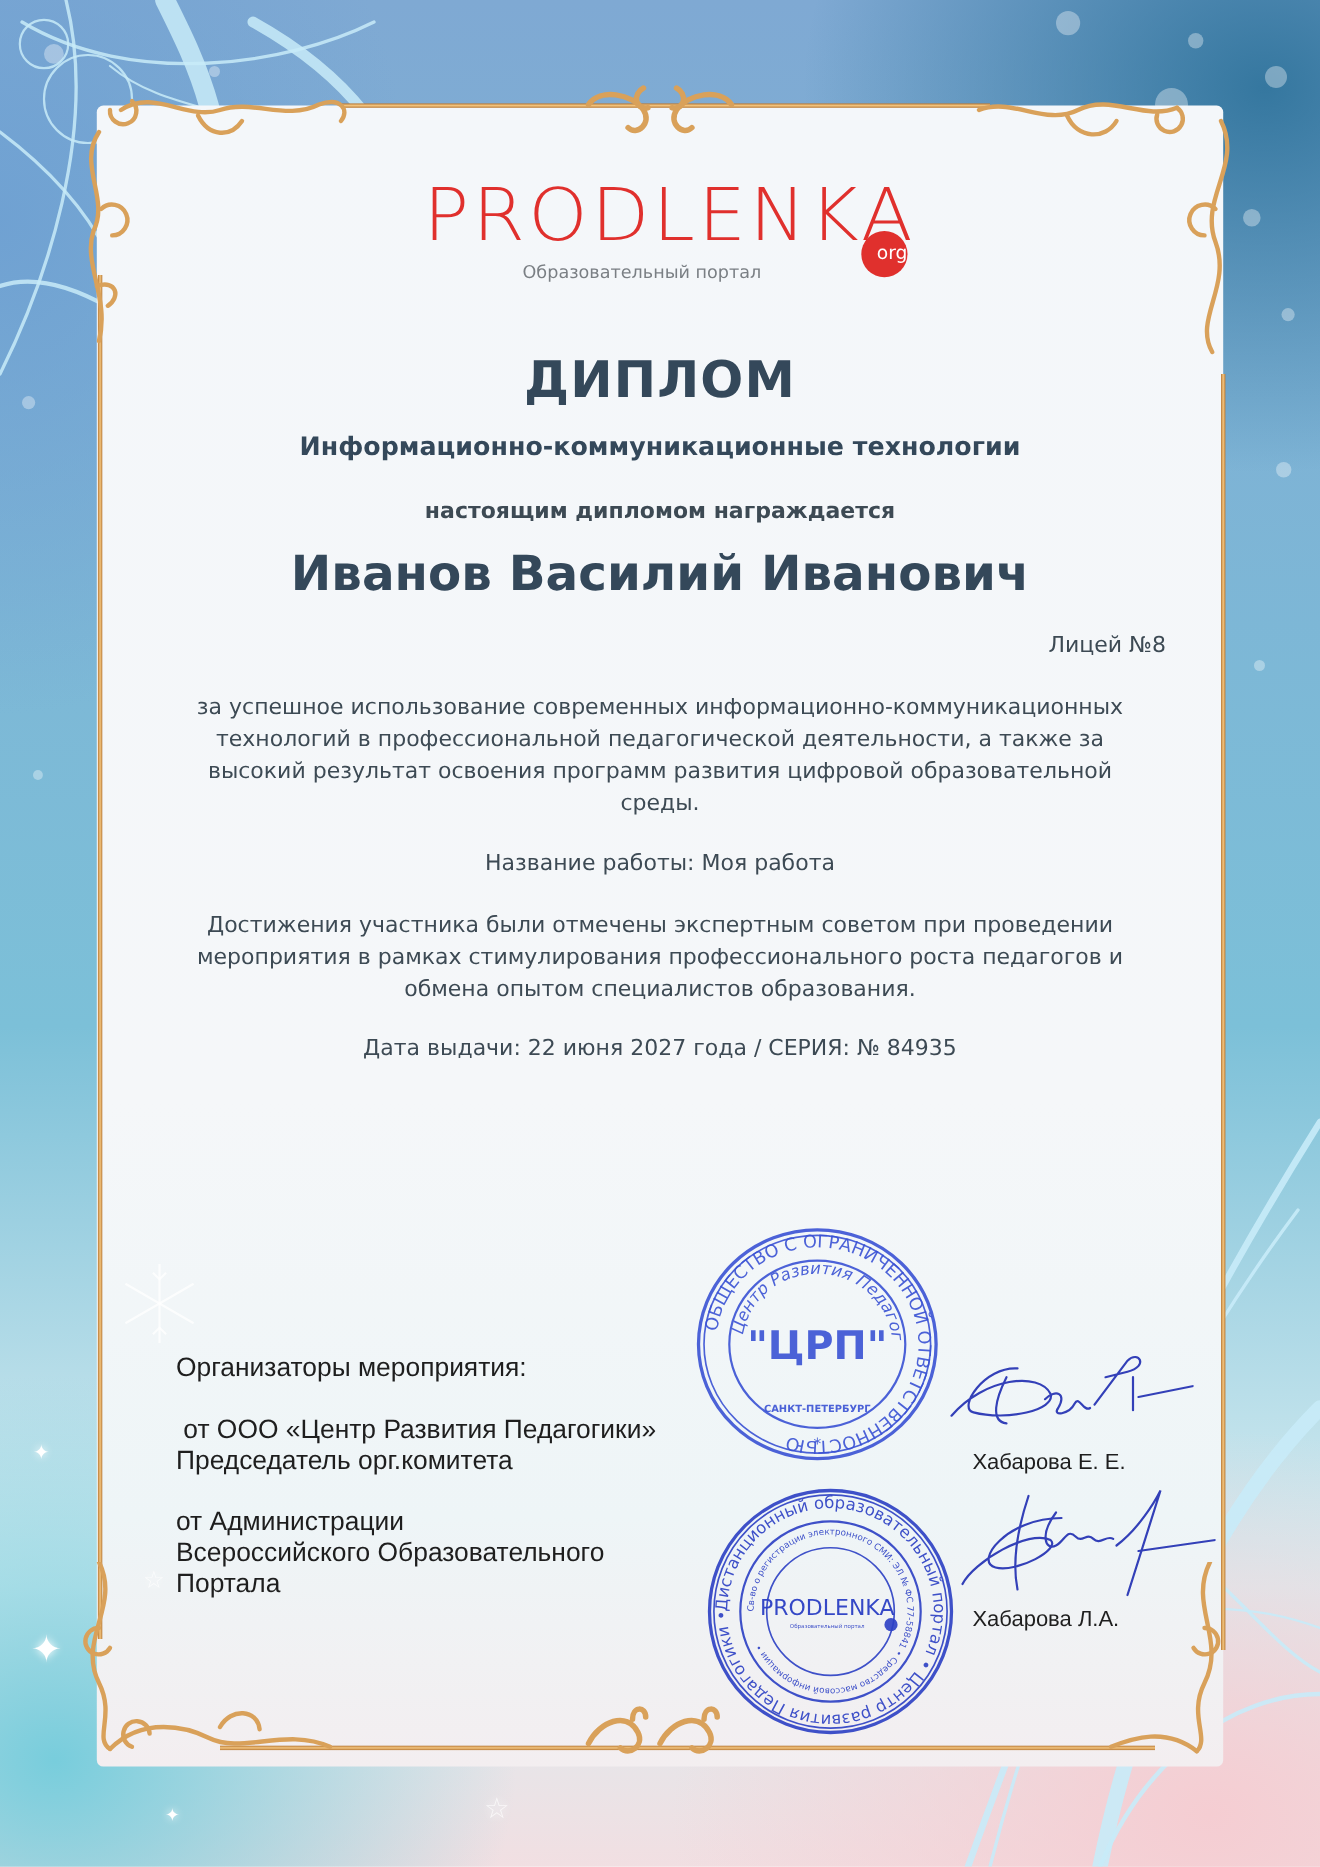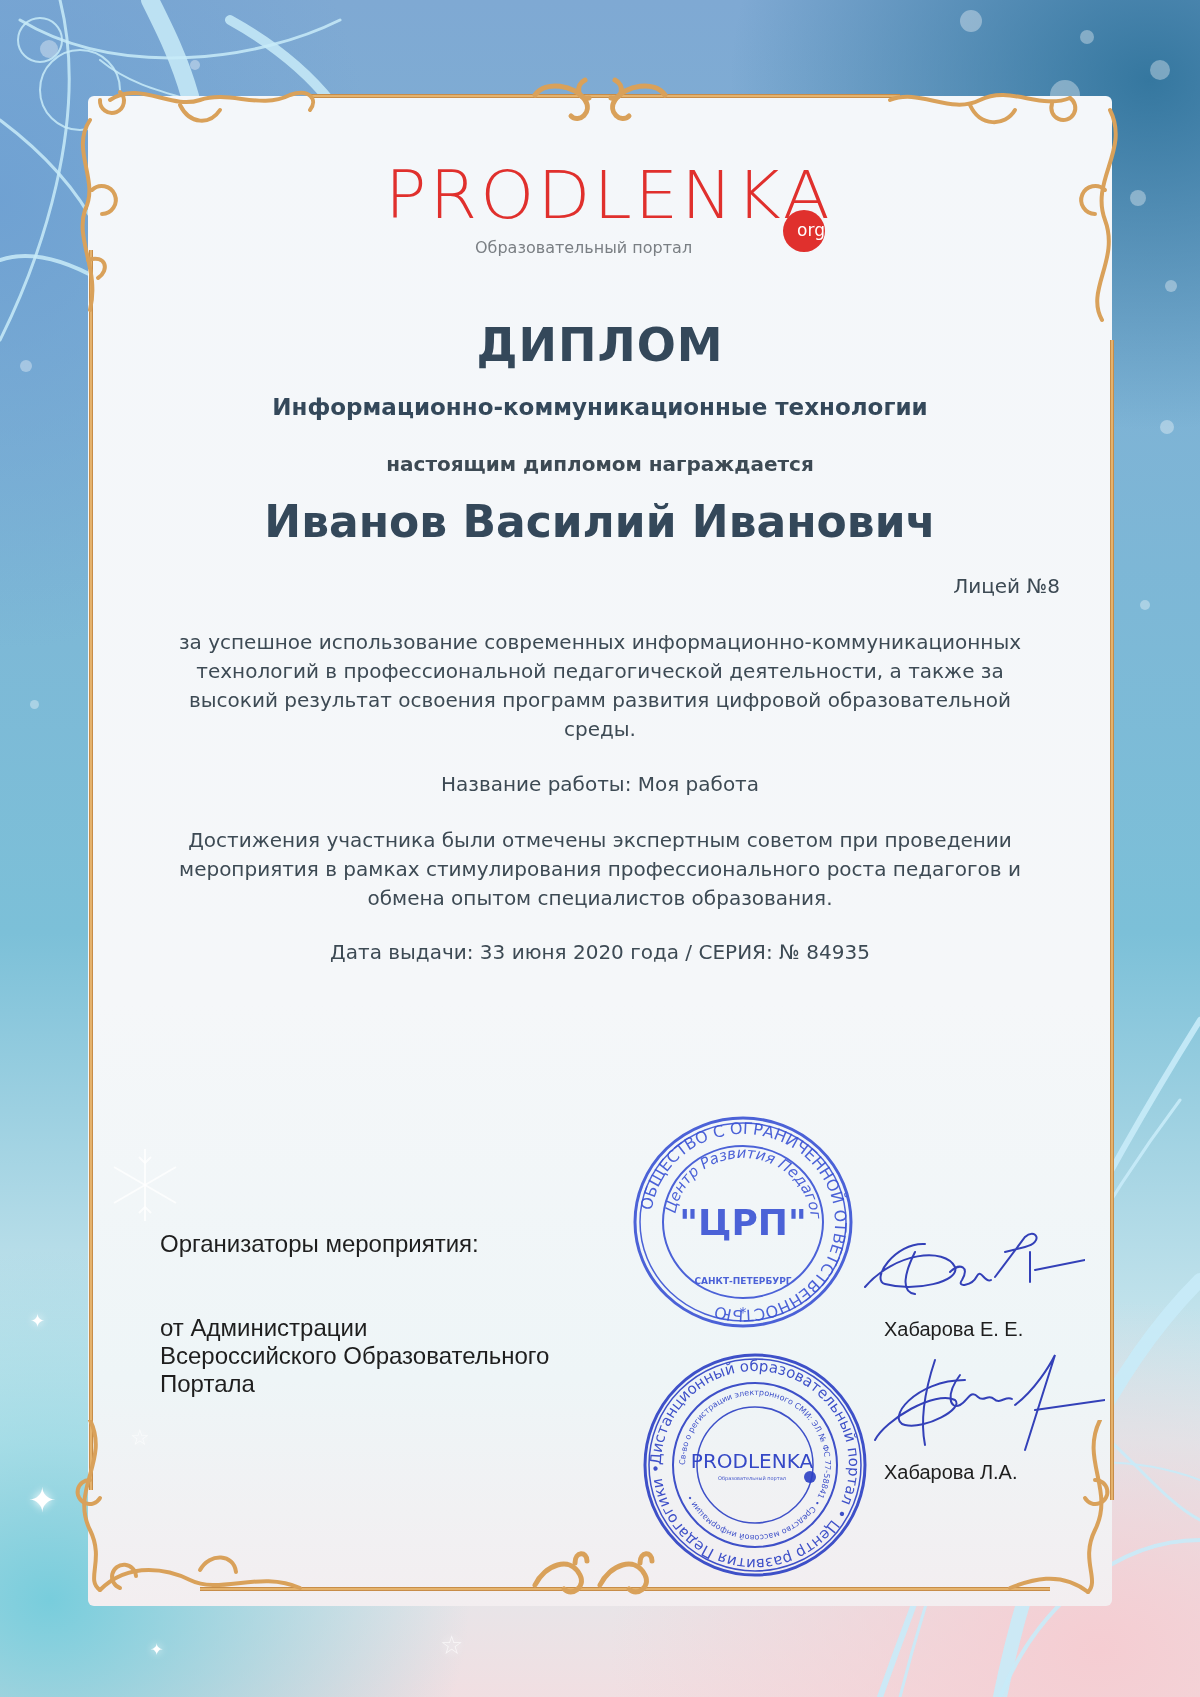--- a/index.html
+++ b/index.html
@@ -222,40 +222,42 @@
 </div>
 
 <div class="text-block title">ДИПЛОМ</div>
 <div class="text-block subtitle">Информационно-коммуникационные технологии</div>
 <div class="text-block awarded">настоящим дипломом награждается</div>
 <div class="text-block name">Иванов Василий Иванович</div>
 <div class="text-block school">Лицей №8</div>
 <div class="text-block reason">за успешное использование современных информационно-коммуникационных технологий в профессиональной педагогической деятельности, а также за высокий результат освоения программ развития цифровой образовательной среды.</div>
 <div class="text-block work">Название работы: Моя работа</div>
 <div class="text-block achievement">Достижения участника были отмечены экспертным советом при проведении мероприятия в рамках стимулирования профессионального роста педагогов и обмена опытом специалистов образования.</div>
-<div class="text-block issue">Дата выдачи: 33 июня 2020 года / СЕРИЯ: № 84935</div>
+<div class="text-block issue">Дата выдачи: 22 июня 2027 года / СЕРИЯ: № 84935</div>
 
 <svg class="snowflake" style="left:110px;top:1145px" width="70" height="80" viewBox="-35 -40 70 80">
   <g stroke="rgba(255,255,255,0.75)" stroke-width="2" fill="none">
     <line x1="0" y1="-36" x2="0" y2="36"></line>
     <line x1="-31" y1="-18" x2="31" y2="18"></line>
     <line x1="-31" y1="18" x2="31" y2="-18"></line>
     <path d="M-6 -28 L0 -22 L6 -28 M-6 28 L0 22 L6 28"></path>
   </g>
 </svg>
 
 <div class="sparkle" style="left:28px;top:1480px;font-size:34px">✦</div>
 <div class="sparkle" style="left:30px;top:1310px;font-size:18px">✦</div>
 <div class="sparkle" style="left:130px;top:1425px;font-size:22px;color:rgba(255,255,255,0.7)">☆</div>
 <div class="sparkle" style="left:440px;top:1630px;font-size:26px;color:rgba(255,255,255,0.7)">☆</div>
 <div class="sparkle" style="left:150px;top:1640px;font-size:16px">✦</div>
 
 <div class="org-block">
   <div>Организаторы мероприятия:</div>
   <div class="gap"></div>
+  <div style="white-space:pre"> от ООО «Центр Развития Педагогики»</div>
+  <div>Председатель орг.комитета</div>
   <div class="gap"></div>
   <div>от Администрации</div>
   <div>Всероссийского Образовательного Портала</div>
 </div>
 
 <svg class="stamp" style="left:628px;top:1112px" width="230" height="220" viewBox="0 0 230 220">
   <defs>
     <path id="s1outer" d="M115,110 m-92,0 a92,88 0 1,1 184,0 a92,88 0 1,1 -184,0"></path>
     <path id="s1inner" d="M115,110 m-68,0 a68,64 0 1,1 136,0"></path>
   </defs>

